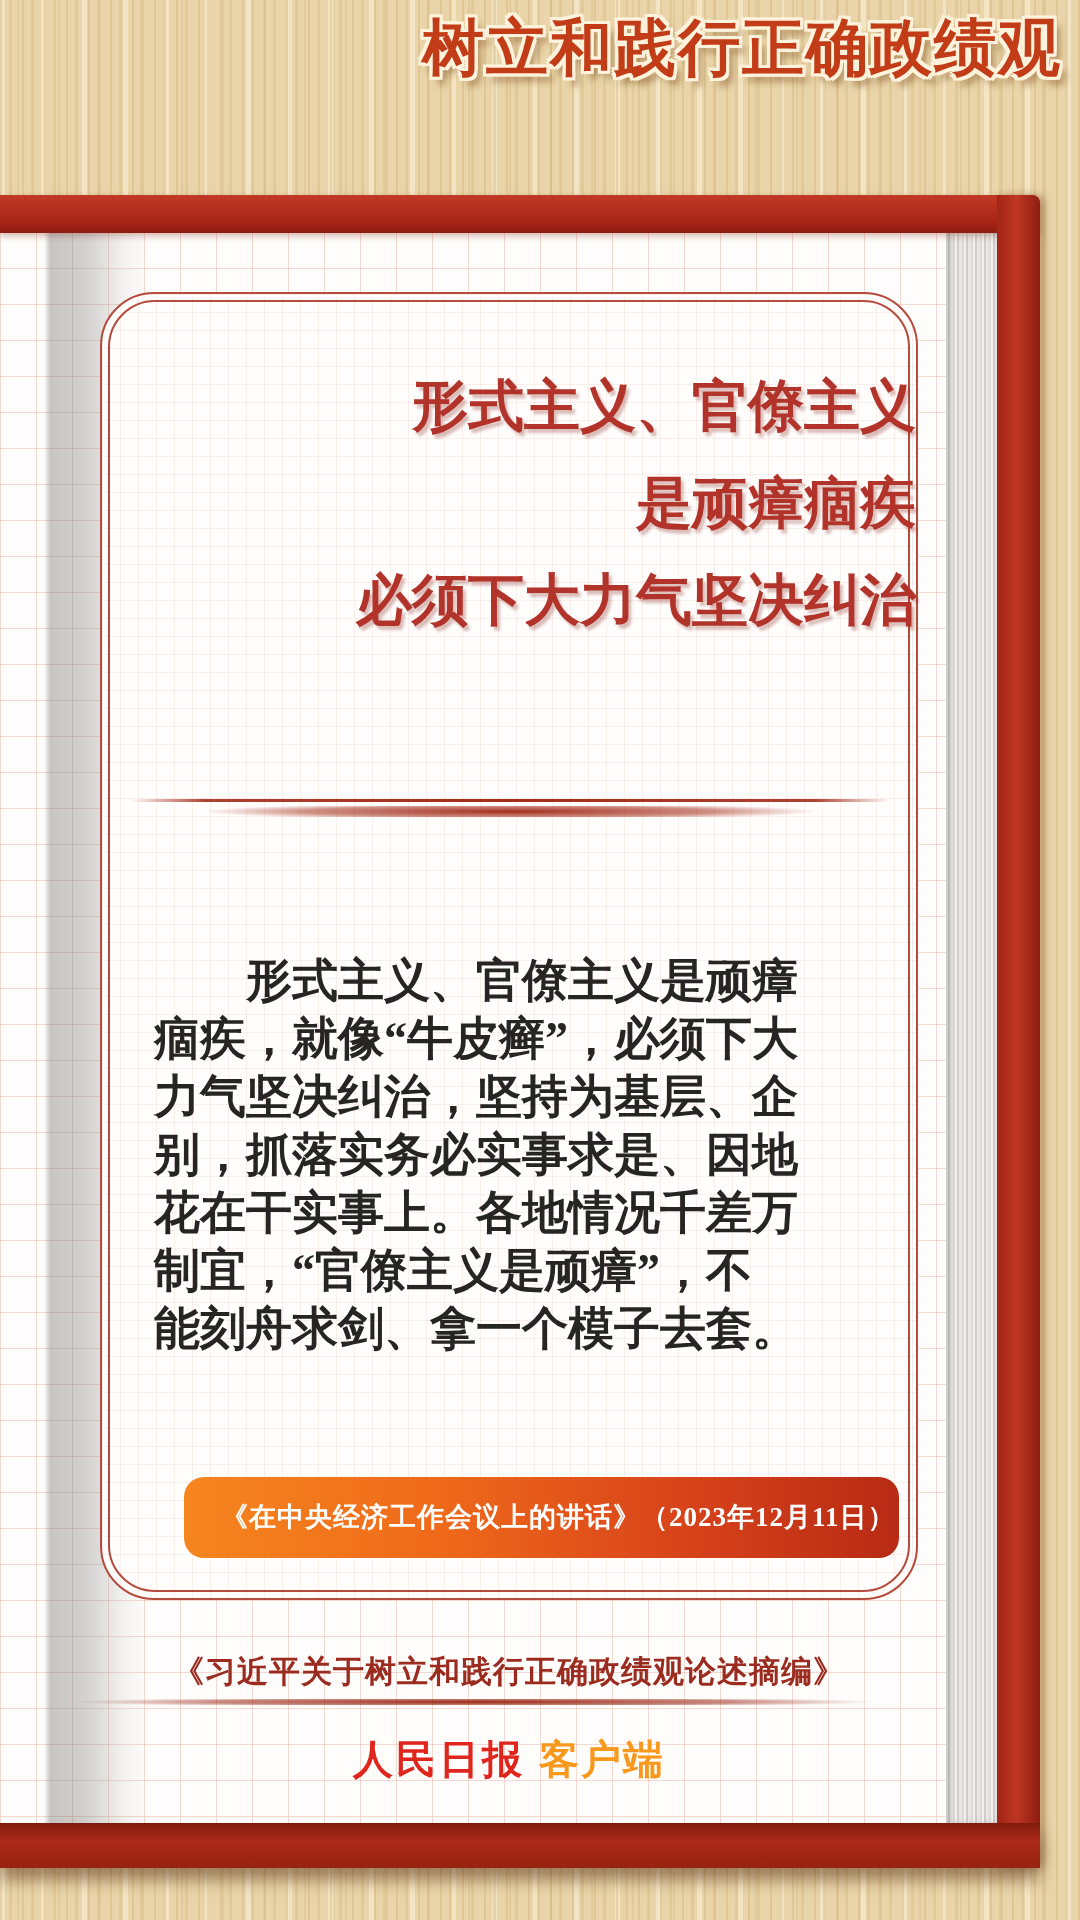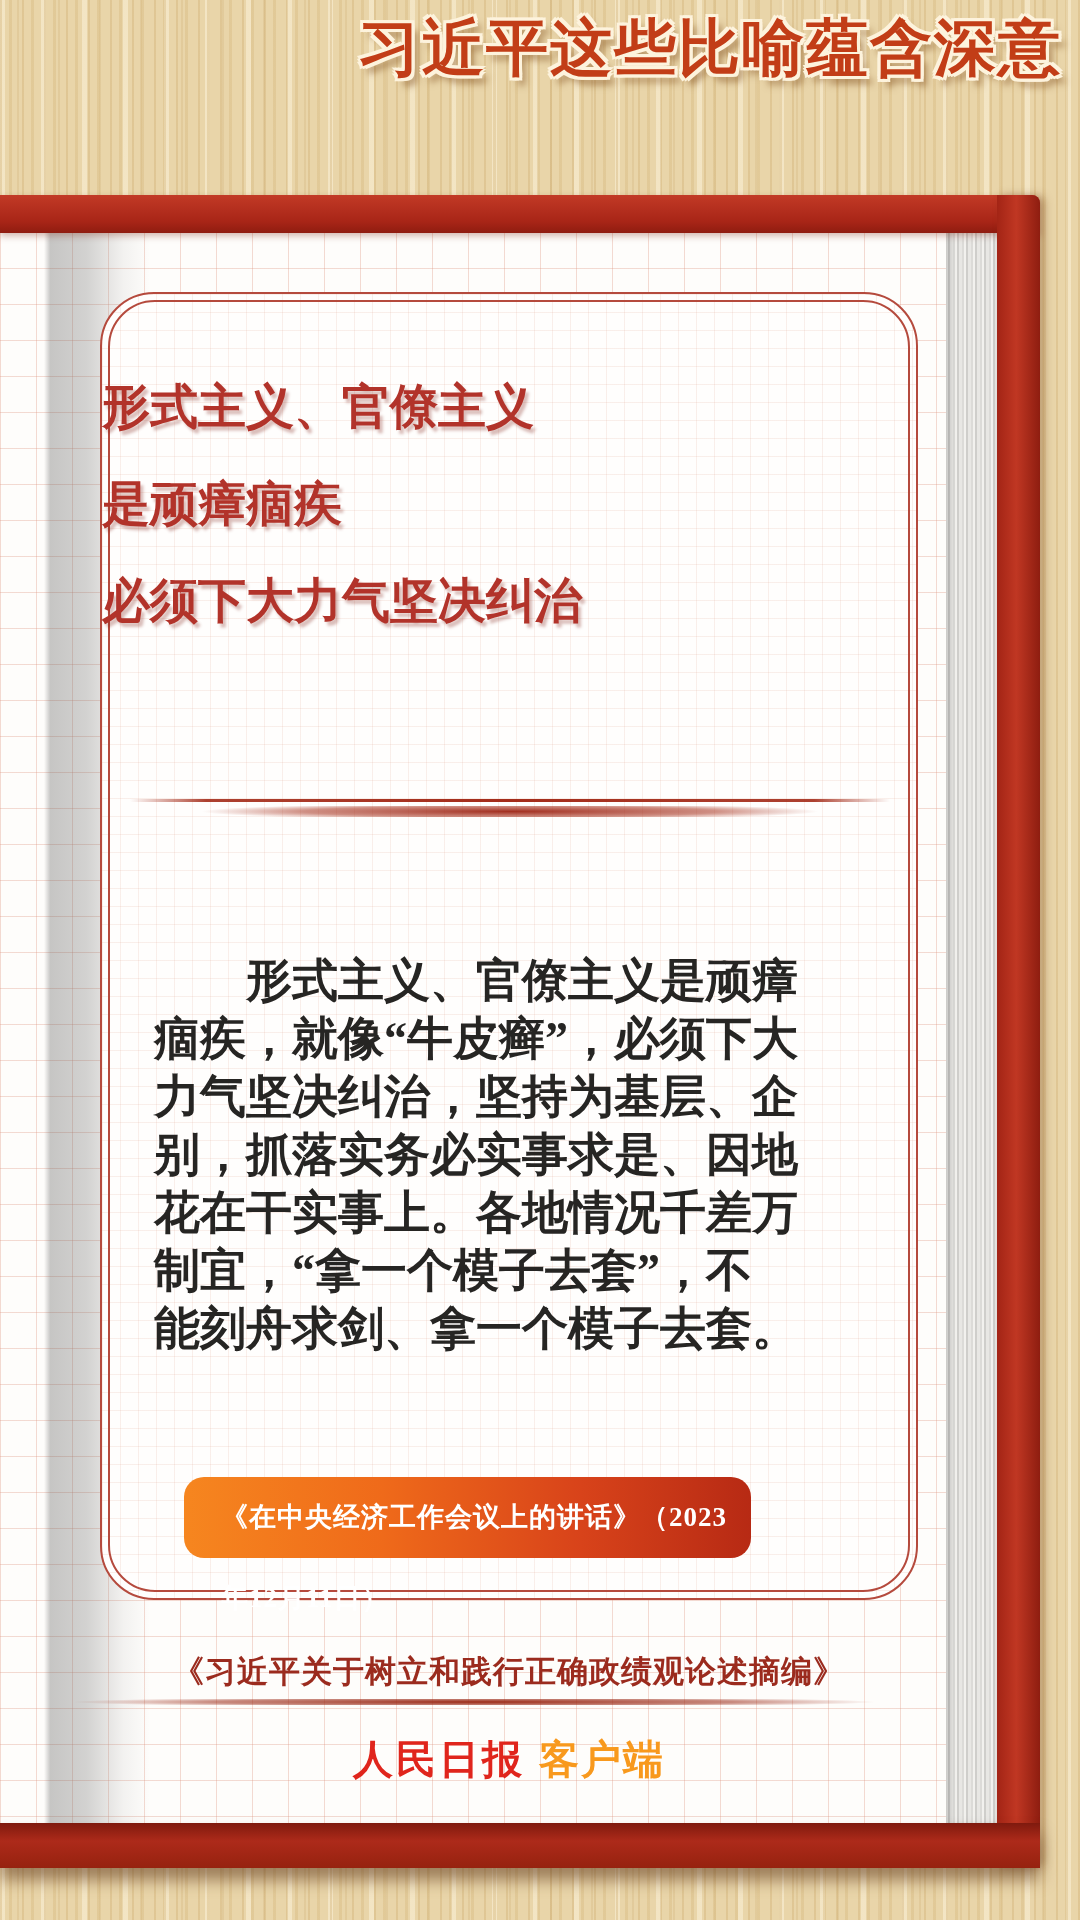--- a/index.html
+++ b/index.html
@@ -46,55 +46,55 @@
     background:repeating-linear-gradient(90deg,#f2f1ee 0 2px,#cfcecb 2px 4px,#e8e7e4 4px 7px,#dcdbd8 7px 9px);
     box-shadow:inset 7px 0 7px -3px rgba(0,0,0,0.18); }
   
   .card { position:absolute; left:100px; top:292px; width:818px; height:1308px; z-index:3;
     box-sizing:border-box; background-color:#fffefd; border:2px solid #b54a3d; border-radius:54px;
     background-image:
       linear-gradient(to right, rgba(228,178,160,0.20) 1px, rgba(0,0,0,0) 1px),
       linear-gradient(to bottom, rgba(228,178,160,0.20) 1px, rgba(0,0,0,0) 1px);
     background-size:18px 18px; }
   .card-inner-border { position:absolute; inset:6px; border:2px solid #b54a3d; border-radius:47px; }
-  .heading { position:absolute; left:0; right:0; top:64px; text-align:left;
-    color:#b2332a; font-weight:900; font-size:48px; line-height:97px;
+  .heading { position:absolute; left:0; right:0; top:64px; text-align:right;
+    color:#b2332a; font-weight:900; font-size:56px; line-height:97px;
     text-shadow:3px 4px 3px rgba(130,35,25,0.30); }
   .hdivider { position:absolute; left:28px; width:760px; top:505px; }
   .hdivider .line { height:3px;
     background:linear-gradient(90deg, rgba(164,44,26,0) 0%, rgba(164,44,26,0.9) 10%,
       #a42c1a 50%, rgba(164,44,26,0.9) 90%, rgba(164,44,26,0) 100%); }
   .hdivider .band { height:11px; margin-top:4px;
     background:radial-gradient(ellipse 52% 95% at 50% 50%, rgba(158,36,20,0.95) 0%,
       rgba(168,52,32,0.55) 52%, rgba(180,80,55,0) 78%); }
   .body-text { position:absolute; left:52px; width:714px; top:630px;
     font-size:46px; line-height:58px; color:#262523; font-weight:600; }
   .body-text .body-line:first-child { text-indent:2em;margin-top:28px; }
-  .badge { position:absolute; left:82px; top:1183px; width:567px; height:81px;
+  .badge { position:absolute; left:82px; top:1183px; width:715px; height:81px;
     box-sizing:border-box; border-radius:20px; padding-left:37px;
     background:linear-gradient(90deg,#f6861f 0%, #ef6a1a 35%, #d8431a 70%, #b72a14 100%);
     color:#ffffff; font-size:27px; font-weight:700; line-height:81px; letter-spacing:1px; }
   
   .caption { position:absolute; left:100px; width:818px; top:1650px; z-index:4; text-align:center;
     font-size:31px; line-height:44px; font-weight:700; color:#9b2b1e; letter-spacing:1px; }
   .fdivider { position:absolute; left:70px; width:860px; top:1699px; height:6px; z-index:4;
     background:radial-gradient(ellipse 55% 100% at 47% 50%, #9c2b18 0%,
       rgba(156,43,24,0.55) 55%, rgba(156,43,24,0) 85%); }
   .logo-row { position:absolute; left:100px; width:818px; top:1732px; z-index:4; text-align:center; }
   .masthead { font-size:40px; color:#e0251c; font-weight:900; letter-spacing:3px; }
   .client { font-size:40px; color:#f8991d; font-weight:900; letter-spacing:2px; margin-left:10px;
     font-family:"Liberation Sans","DejaVu Sans",sans-serif;text-align:center; }
 </style>
 </head>
 <body>
 
 <div class="stage">
 
   <div class="poster-title">
-    <div class="cal t1">习近平这些比喻蕴含深意</div>
+    <div class="cal t1">树立和践行正确政绩观</div>
   </div>
 
   <div class="page">
     <div class="spine-shadow"></div>
   </div>
   <div class="page-stack"></div>
   <div class="cover-top"></div>
   <div class="cover-right"></div>
   <div class="cover-bottom"></div>
 
@@ -111,21 +111,21 @@
       <div class="line"></div>
       <div class="band"></div>
     </div>
 
     <div class="body-text">
       <div class="body-line">形式主义、官僚主义是顽瘴</div>
       <div class="body-line">痼疾，就像“牛皮癣”，必须下大</div>
       <div class="body-line">力气坚决纠治，坚持为基层、企</div>
       <div class="body-line">别，抓落实务必实事求是、因地</div>
       <div class="body-line">花在干实事上。各地情况千差万</div>
-      <div class="body-line">制宜，“拿一个模子去套”，不</div>
+      <div class="body-line">制宜，“官僚主义是顽瘴”，不</div>
       <div class="body-line">能刻舟求剑、拿一个模子去套。</div>
     </div>
 
     <div class="badge">《在中央经济工作会议上的讲话》（2023年12月11日）</div>
   </div>
 
   <div class="caption">《习近平关于树立和践行正确政绩观论述摘编》</div>
   <div class="fdivider"></div>
 
   <div class="logo-row">

